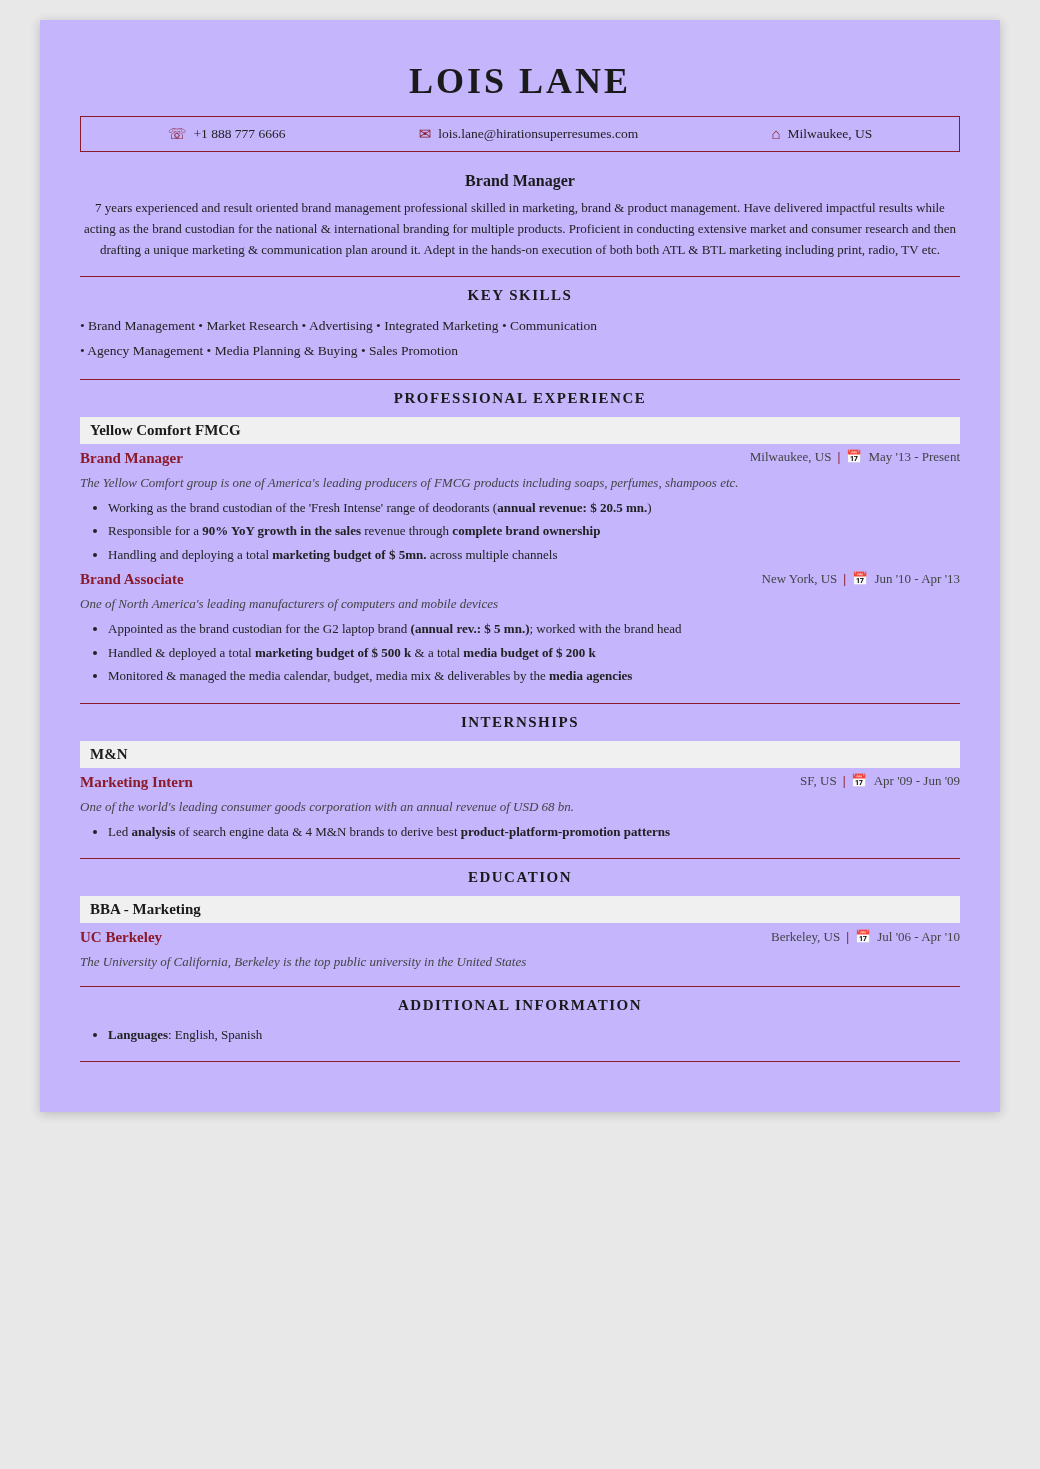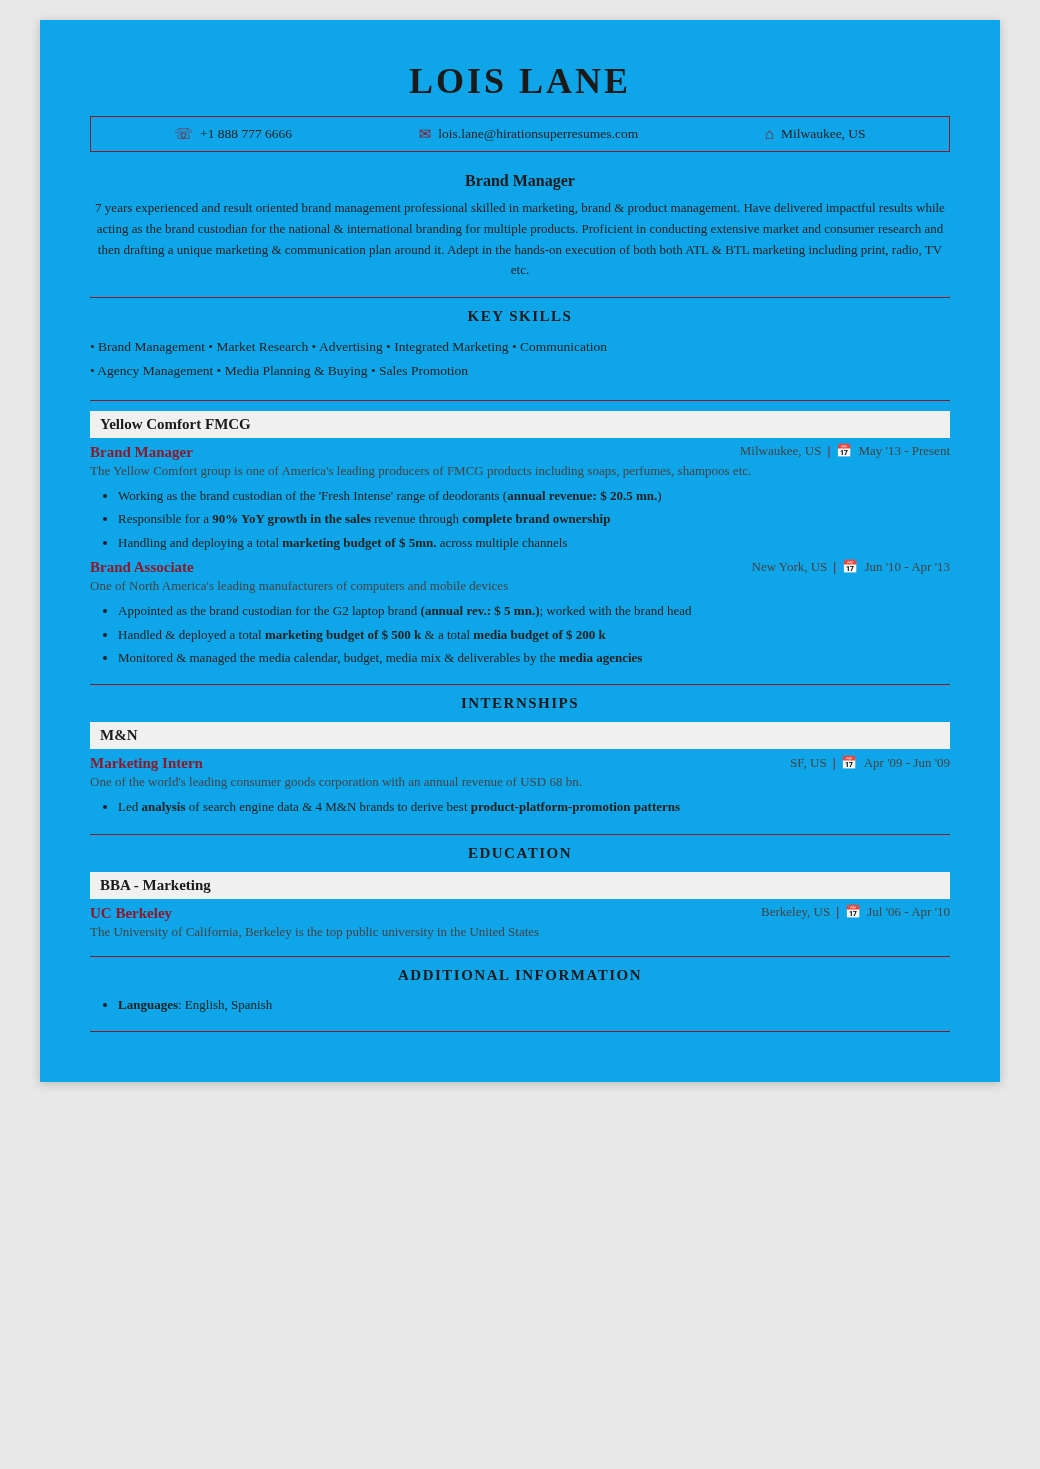--- a/index.html
+++ b/index.html
@@ -5,23 +5,23 @@
     * { margin: 0; padding: 0; box-sizing: border-box; }
     body {
       background: #e8e8e8;
       display: flex;
       justify-content: center;
       align-items: flex-start;
       padding: 20px;
       font-family: Georgia, 'Times New Roman', serif;
     }
     .resume {
-      background: #0ea5e9;
+      background: #c4b5fd;
       width: 960px;
-      padding: 40px 50px;
+      padding: 40px 40px;
       box-shadow: 0 2px 10px rgba(0,0,0,0.2);
     }
     .name {
       text-align: center;
       font-size: 36px;
       font-weight: bold;
       letter-spacing: 3px;
       color: #1a1a1a;
       margin-bottom: 14px;
       font-family: Georgia, serif;
@@ -107,24 +107,25 @@
       gap: 6px;
     }
     .separator-pipe {
       color: #8B1A2B;
       font-weight: bold;
     }
     .cal-icon {
       color: #8B1A2B;
     }
     .job-description-italic {
+      font-style: italic;
       font-size: 13px;
       color: #444;
       margin-bottom: 6px;
-      margin-top: 2px;
+      margin-top: 8px;
     }
     .bullet-list {
       list-style: disc;
       padding-left: 28px;
       margin-bottom: 4px;
     }
     .bullet-list li {
       font-size: 13px;
       color: #222;
       line-height: 1.65;
@@ -164,20 +165,21 @@
     <div class="section-heading">KEY SKILLS</div>
     <div class="skills-text">
       <span>• Brand Management • Market Research • Advertising • Integrated Marketing • Communication</span><br>
       <span>• Agency Management • Media Planning &amp; Buying • Sales Promotion</span>
     </div>
   </div>
 
   <hr class="section-divider">
 
   <div>
+    <div class="section-heading">PROFESSIONAL EXPERIENCE</div>
 
     <div class="company-bar">
       <span>Yellow Comfort FMCG</span>
     </div>
     <div class="job-header">
       <span class="job-title">Brand Manager</span>
       <div class="job-location-date">
         <span>Milwaukee, US</span>
         <span class="separator-pipe">|</span>
         <span class="cal-icon">📅</span>

